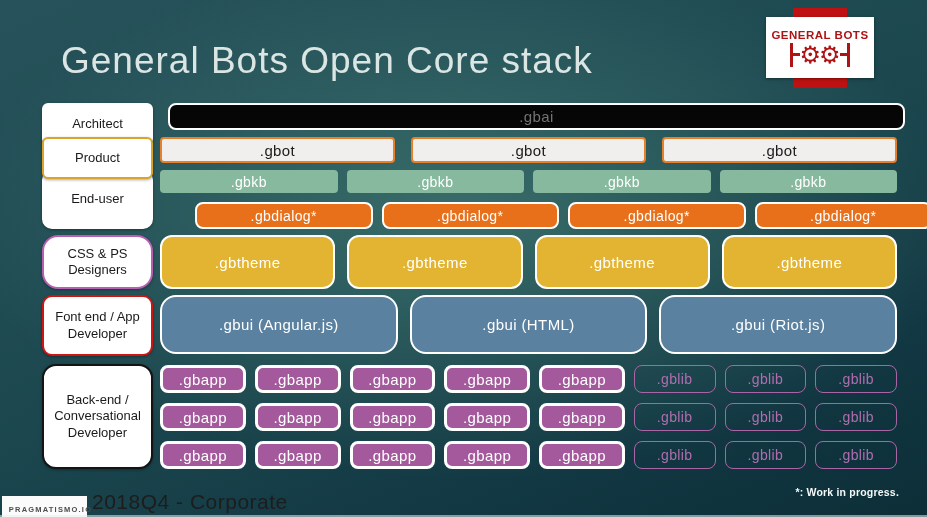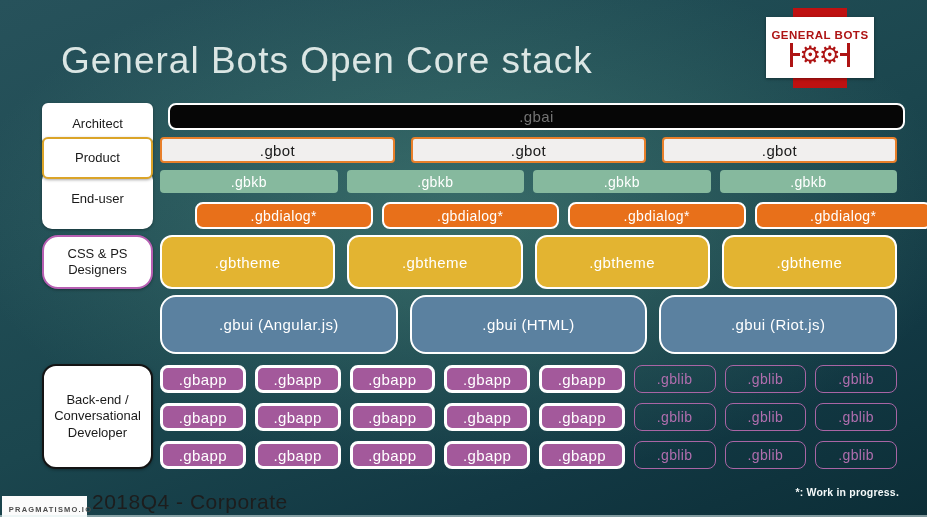--- a/index.html
+++ b/index.html
@@ -120,20 +120,21 @@
       <span class="gear">⚙</span>
       <span class="hline"></span>
       <span class="endcap"></span>
     </div>
   </div>
 
   <div class="side-label side-architect">Architect</div>
   <div class="side-label side-enduser">End-user</div>
   <div class="side-label side-product">Product</div>
   <div class="side-label side-cssps">CSS &amp; PS Designers</div>
+  <div class="side-label side-frontend">Font end / App Developer</div>
   <div class="side-label side-backend">Back-end / Conversational Developer</div>
 
   <div class="gbai-bar">.gbai</div>
 
   <div class="row row-gbot">
     <div>.gbot</div>
     <div>.gbot</div>
     <div>.gbot</div>
   </div>
 

